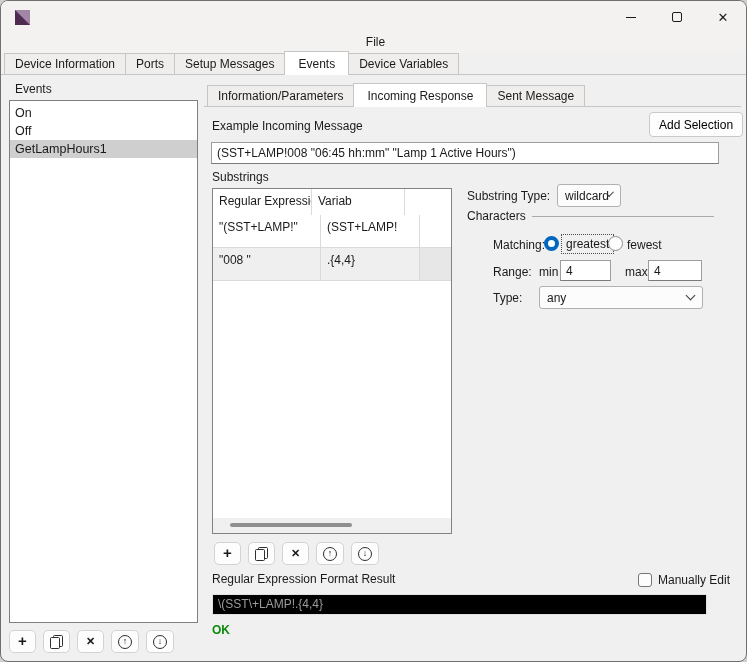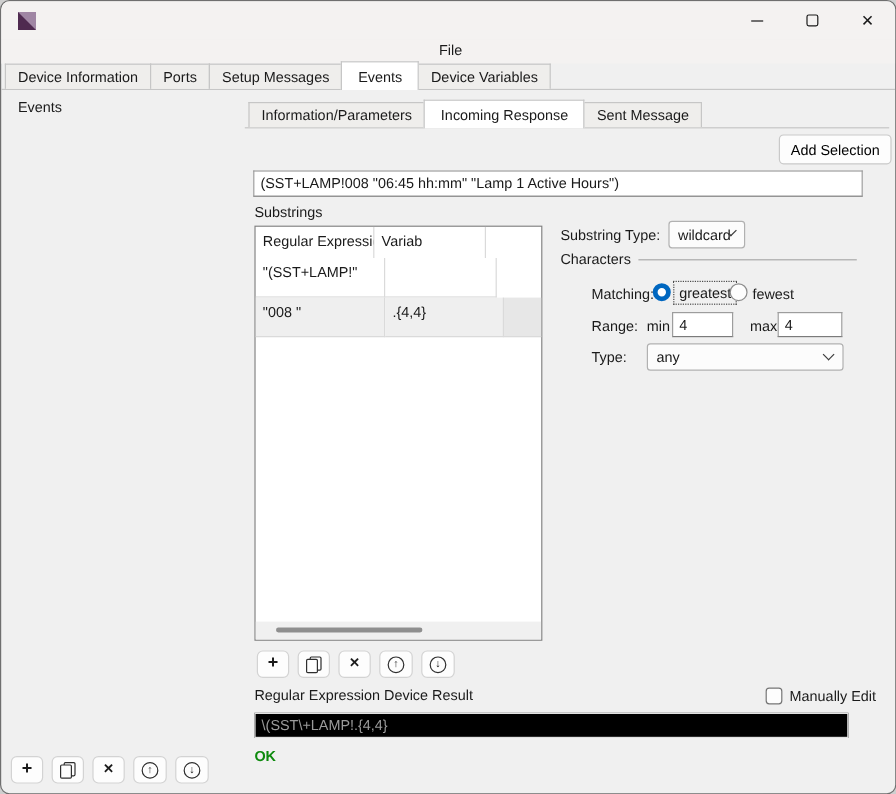--- a/index.html
+++ b/index.html
@@ -141,20 +141,25 @@
 
   <div class="tabstrip">
     <span class="tab">Device Information</span>
     <span class="tab">Ports</span>
     <span class="tab">Setup Messages</span>
     <span class="tab selected">Events</span>
     <span class="tab">Device Variables</span>
   </div>
 
   <div class="lbl events-label">Events</div>
+  <div class="events-list">
+    <div class="list-item">On</div>
+    <div class="list-item">Off</div>
+    <div class="list-item selected">GetLampHours1</div>
+  </div>
   <div class="btn-row btn-row-left">
     <div class="tool-btn">
         <span class="plus-glyph">+</span>
       </div>
     <div class="tool-btn">
         <span class="copy-glyph"></span>
       </div>
     <div class="tool-btn">
         <span class="x-glyph">✕</span>
       </div>
@@ -165,31 +170,33 @@
         <span class="circle-arrow">↓</span>
       </div>
   </div>
 
   <div class="tabstrip inner-tabs">
     <span class="tab">Information/Parameters</span>
     <span class="tab selected">Incoming Response</span>
     <span class="tab">Sent Message</span>
   </div>
 
+  <div class="lbl example-label">Example Incoming Message</div>
   <button class="add-selection">Add Selection</button>
   <input class="text-input example-input" value="(SST+LAMP!008 &quot;06:45 hh:mm&quot; &quot;Lamp 1 Active Hours&quot;)" style="">
 
   <div class="lbl substrings-label">Substrings</div>
   <div class="sub-table">
     <div class="trow head">
       <div class="tcell c1">Regular Expressio</div>
       <div class="tcell c2">Variab</div>
     </div>
     <div class="trow body">
       <div class="tcell c0">"(SST+LAMP!"</div>
+      <div class="tcell c1">(SST+LAMP!</div>
       <div class="tcell c2"></div>
     </div>
     <div class="trow body sel">
       <div class="tcell c0">"008 "</div>
       <div class="tcell c1">.{4,4}</div>
       <div class="tcell c2"></div>
     </div>
     <div class="hscroll">
       <div class="hthumb"></div>
     </div>
@@ -233,19 +240,19 @@
   <input class="text-input min-input" value="4" style="">
   <span class="lbl max-label">max</span>
   <input class="text-input max-input" value="4" style="">
 
   <div class="lbl type-label">Type:</div>
   <div class="select type-select">
     <span>any</span>
     <span class="chevron"></span>
   </div>
 
-  <div class="lbl result-label">Regular Expression Device Result</div>
+  <div class="lbl result-label">Regular Expression Format Result</div>
   <span class="checkbox"></span>
   <span class="lbl manually-edit-label">Manually Edit</span>
   <div class="result-field">\(SST\+LAMP!.{4,4}</div>
   <div class="lbl status-ok">OK</div>
 
 </div>
 
 </body></html>

